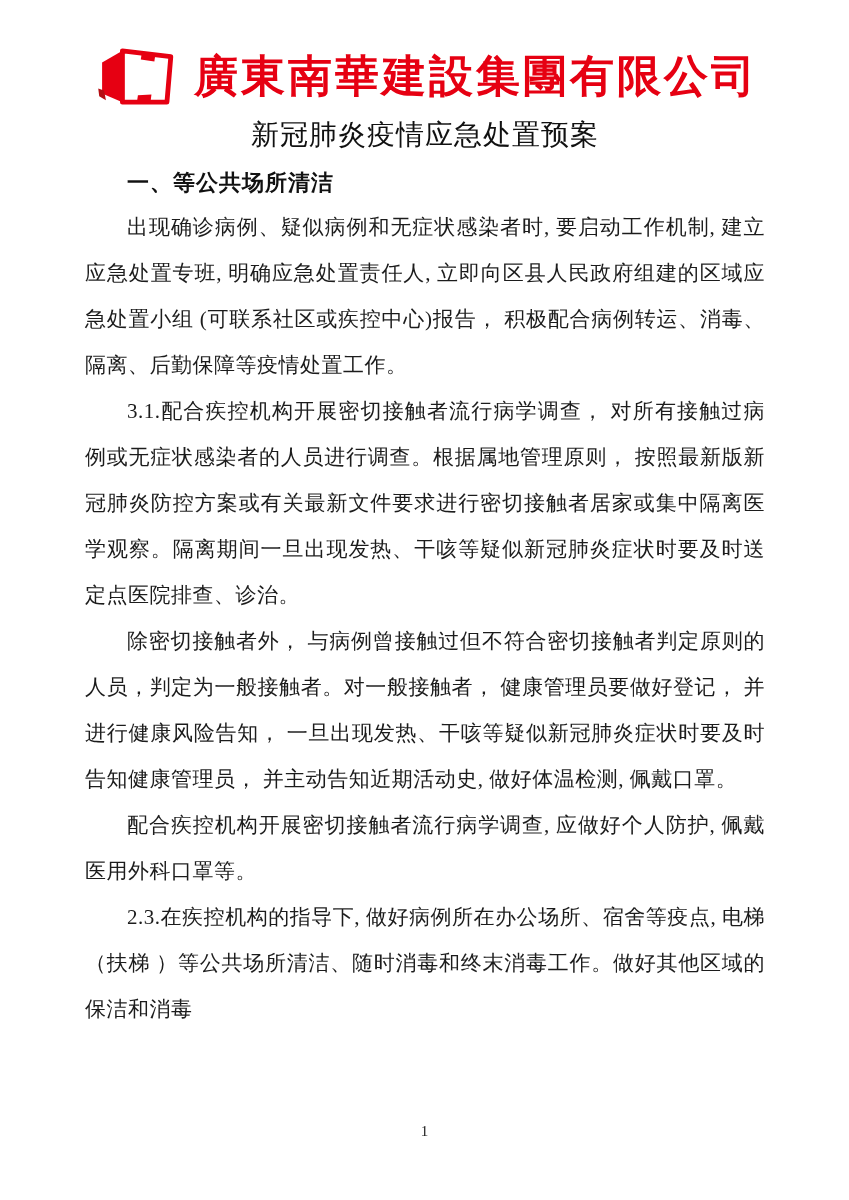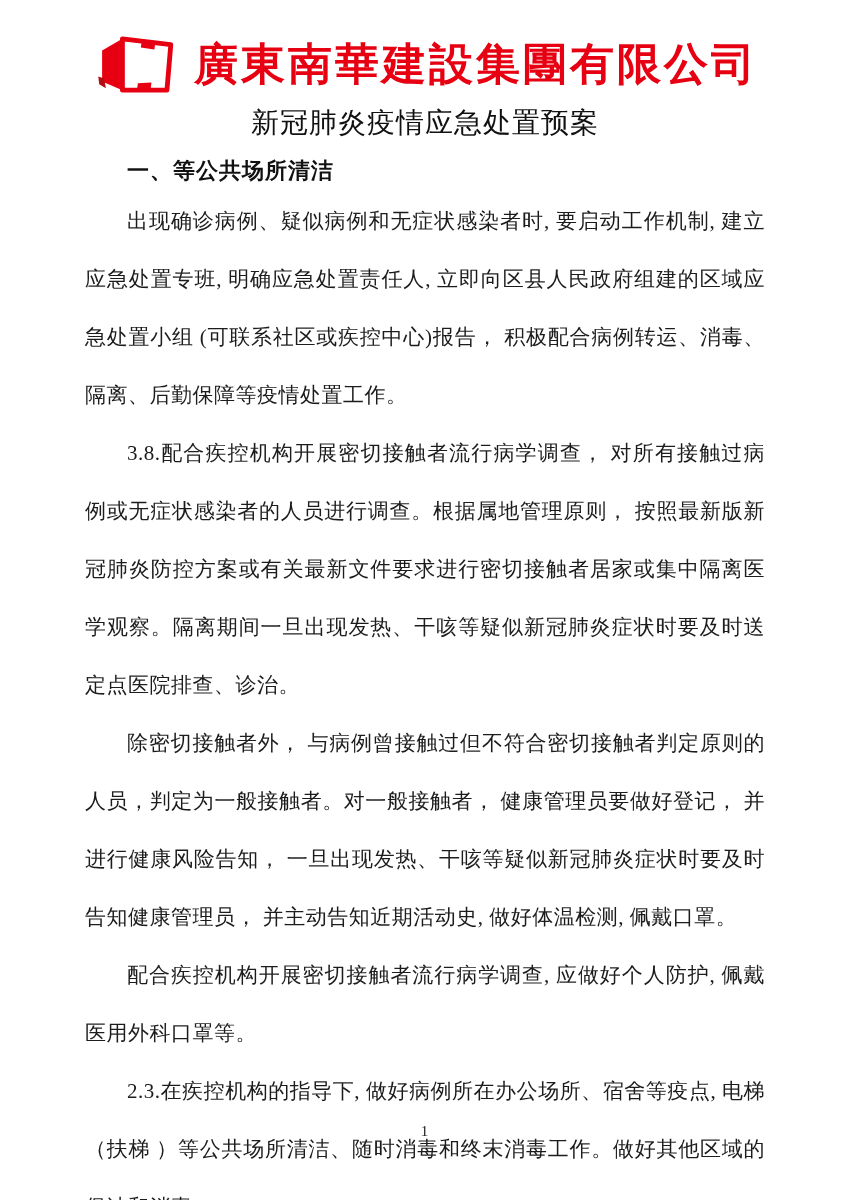--- a/index.html
+++ b/index.html
@@ -19,21 +19,21 @@
   }
   .content {
     padding: 0 84px 0 85px;
   }
   
   .header-row {
     display: flex;
     justify-content: center;
     align-items: center;
     gap: 16px;
-    padding-top: 34px;
+    padding-top: 46px;
   }
   .logo {
     width: 86px;
     height: 60px;
     flex: 0 0 auto;
   }
   .company-name {
     margin: 0;
     font-size: 44px;
     font-weight: bold;
@@ -59,21 +59,21 @@
     font-size: 22px;
     font-weight: bold;
     color: #111111;
     font-family: "Liberation Sans", sans-serif;
     letter-spacing: 1px;
   }
   
   .body-para {
     margin: 0;
     font-size: 21px;
-    line-height: 58px;
+    line-height: 46px;
     text-indent: 2em;
     text-align: justify;
     letter-spacing: 0.5px;
     color: #1c1c1c;
   }
   
   .page-footer {
     position: absolute;
     left: 0;
     right: 0;
@@ -103,21 +103,21 @@
         <polygon points="47,51 61,50 60,58 46,58" fill="#e60012"></polygon>
       </svg>
       <h1 class="company-name">廣東南華建設集團有限公司</h1>
     </div>
 
     <h2 class="doc-title">新冠肺炎疫情应急处置预案</h2>
 
     <h3 class="section-heading">一、等公共场所清洁</h3>
     <p class="body-para">出现确诊病例、疑似病例和无症状感染者时, 要启动工作机制, 建立应急处置专班, 明确应急处置责任人, 立即向区县人民政府组建的区域应急处置小组 (可联系社区或疾控中心)报告， 积极配合病例转运、消毒、隔离、后勤保障等疫情处置工作。</p>
 
-    <p class="body-para">3.8.配合疾控机构开展密切接触者流行病学调查， 对所有接触过病例或无症状感染者的人员进行调查。根据属地管理原则， 按照最新版新冠肺炎防控方案或有关最新文件要求进行密切接触者居家或集中隔离医学观察。隔离期间一旦出现发热、干咳等疑似新冠肺炎症状时要及时送定点医院排查、诊治。</p>
+    <p class="body-para">3.1.配合疾控机构开展密切接触者流行病学调查， 对所有接触过病例或无症状感染者的人员进行调查。根据属地管理原则， 按照最新版新冠肺炎防控方案或有关最新文件要求进行密切接触者居家或集中隔离医学观察。隔离期间一旦出现发热、干咳等疑似新冠肺炎症状时要及时送定点医院排查、诊治。</p>
     <p class="body-para">除密切接触者外， 与病例曾接触过但不符合密切接触者判定原则的人员，判定为一般接触者。对一般接触者， 健康管理员要做好登记， 并进行健康风险告知， 一旦出现发热、干咳等疑似新冠肺炎症状时要及时告知健康管理员， 并主动告知近期活动史, 做好体温检测, 佩戴口罩。</p>
     <p class="body-para">配合疾控机构开展密切接触者流行病学调查, 应做好个人防护, 佩戴医用外科口罩等。</p>
     <p class="body-para">2.3.在疾控机构的指导下, 做好病例所在办公场所、宿舍等疫点, 电梯（扶梯 ）等公共场所清洁、随时消毒和终末消毒工作。做好其他区域的保洁和消毒</p>
 
   </div>
 
   <div class="page-footer">1</div>
 </div>
 
 </body></html>

